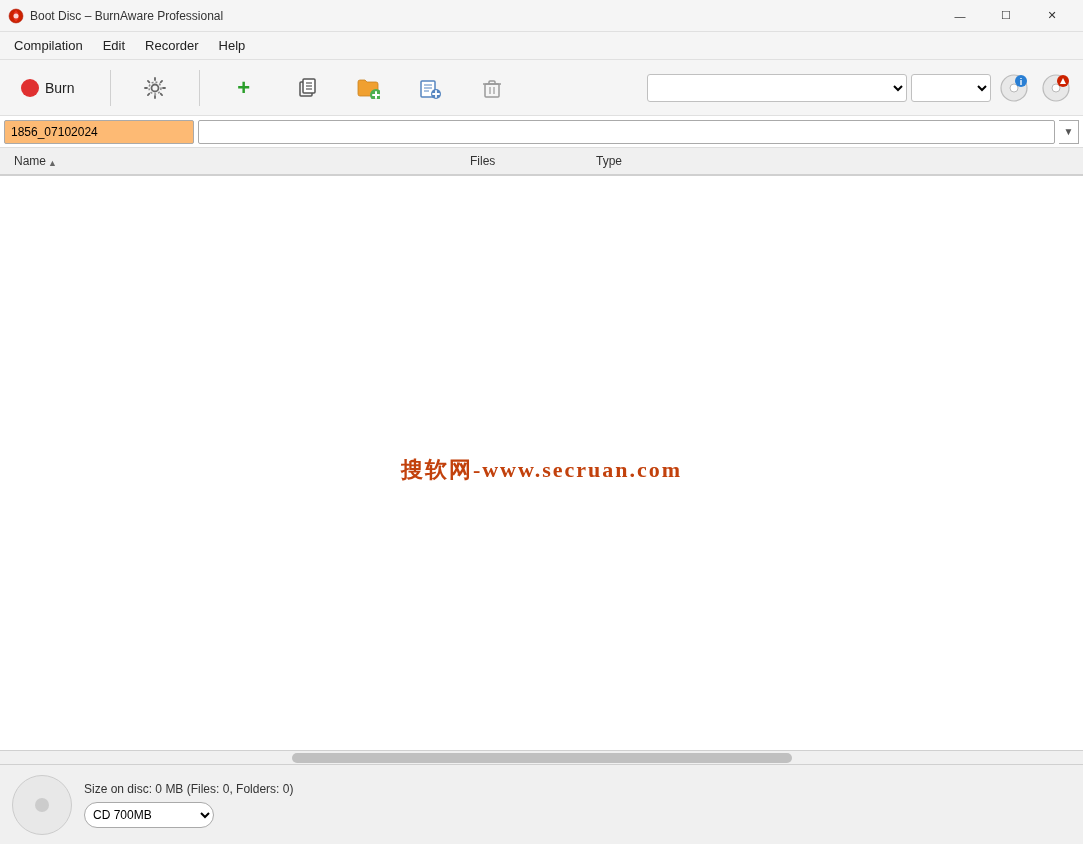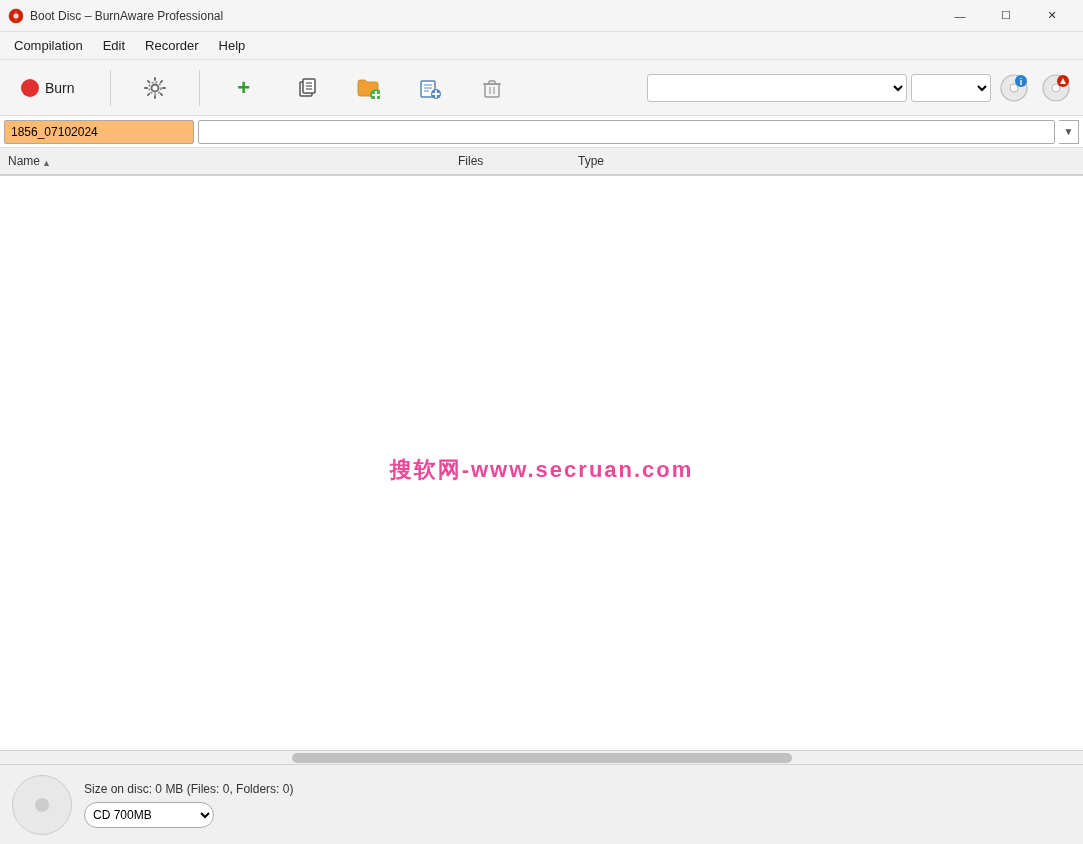--- a/index.html
+++ b/index.html
@@ -211,20 +211,21 @@
     }
     .col-header {
       display: flex;
       align-items: flex-end;
       gap: 2px;
       font-size: 12px;
       color: #333;
       cursor: pointer;
       padding: 0 4px;
       user-select: none;
+      margin-left: 6px;
     }
     .col-name { width: 450px; }
     .col-size { width: 120px; }
     .col-type { width: 200px; }
     .col-modified { flex: 1; }
     .sort-arrow { font-size: 9px; color: #666; }
 
     
     .content-area {
       flex: 1;
@@ -237,27 +238,28 @@
     .file-list {
       flex: 1;
       overflow-y: auto;
       overflow-x: hidden;
     }
     .watermark {
       position: absolute;
       top: 50%;
       left: 50%;
       transform: translate(-50%, -50%);
-      color: #ec4899;
+      color: #c2410c;
       font-size: 22px;
       font-weight: bold;
       letter-spacing: 2px;
       white-space: nowrap;
       pointer-events: none;
       user-select: none;
+      font-family: Liberation Serif, serif;
     }
 
     
     .hscroll-bar {
       height: 14px;
       background: #f0f0f0;
       border-top: 1px solid #d0d0d0;
       display: flex;
       align-items: center;
       padding: 0 2px;

